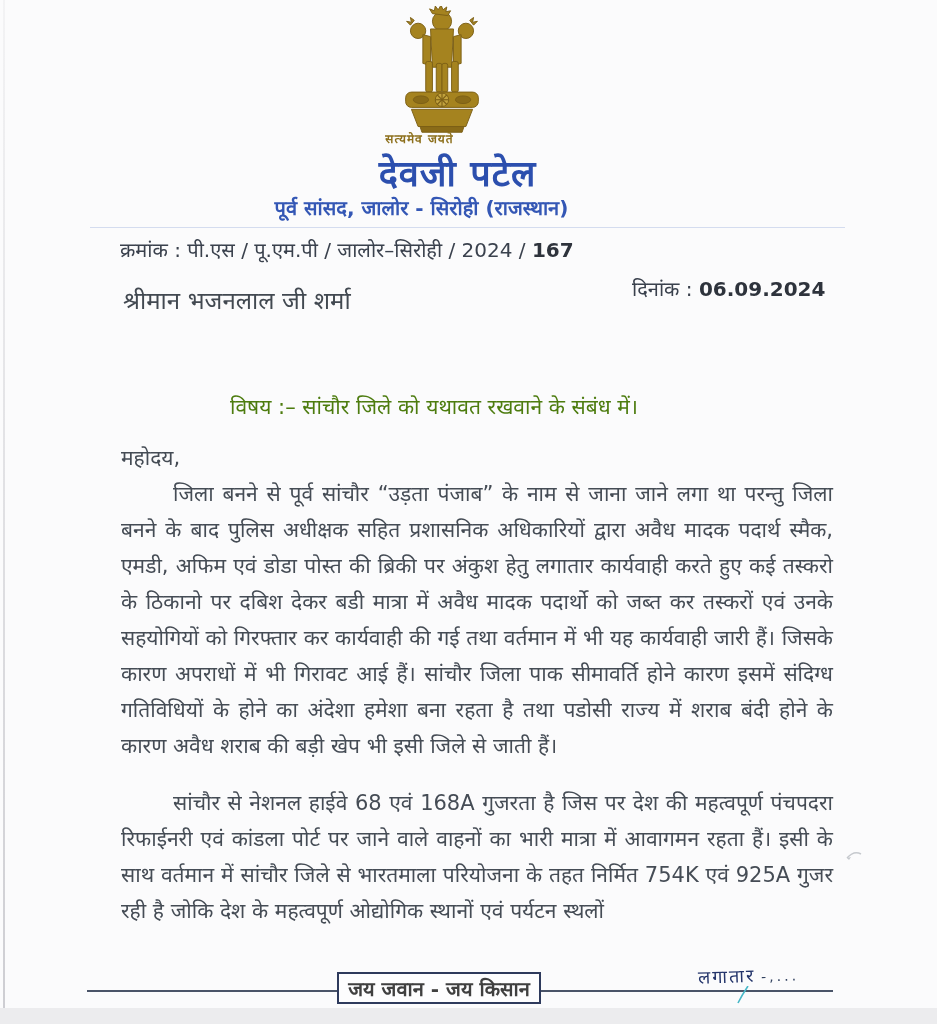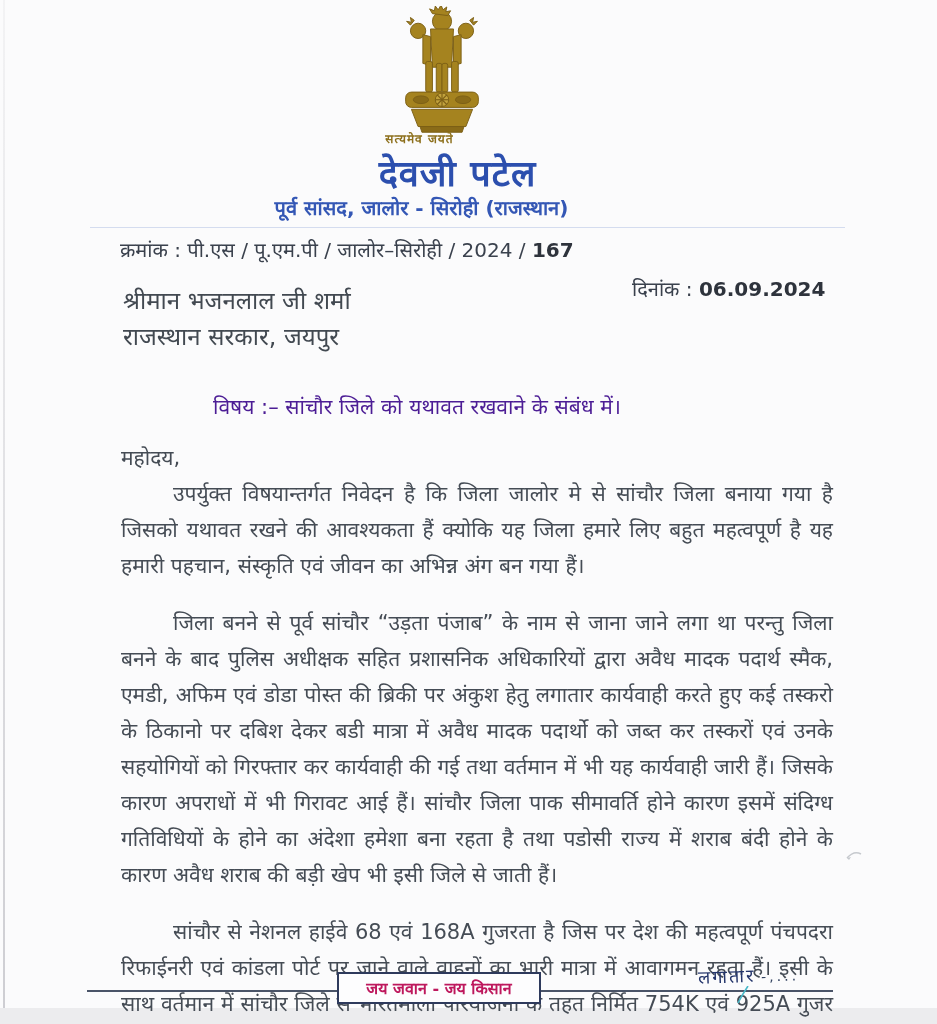--- a/index.html
+++ b/index.html
@@ -25,32 +25,32 @@
     font-size:20px;font-weight:600;color:#3457b5;}
   
   .meta-row{position:absolute;left:120px;right:100px;top:228px;font-size:20px;color:#3a414d;}
   .meta-ref{position:absolute;left:0;top:8px;white-space:nowrap;}
   .meta-date{position:absolute;left:512px;top:0;white-space:nowrap;margin-top:47px;}
   .meta-strong{font-weight:700;color:#2e333c;}
   
   .addressee{position:absolute;left:123px;top:283px;font-size:24px;font-weight:500;
     color:#424951;line-height:36px;}
   
-  .subject{position:absolute;left:213px;top:392px;font-size:21px;font-weight:500;color:#4c1d95;}
+  .subject{position:absolute;left:230px;top:392px;font-size:21px;font-weight:500;color:#4d7c0f;}
   
   .body-block{position:absolute;left:121px;top:440px;width:712px;font-size:21px;
     line-height:36px;text-align:justify;color:#454c55;}
   .body-block .salutation{margin:0;}
   .body-block p{margin:0;text-indent:52px;}
   .body-block p + p{margin-top:21px;}
   
   .footer-rule{position:absolute;left:87px;top:990px;width:746px;height:2px;background:#4a5468;}
   .slogan-box{position:absolute;left:337px;top:972px;width:200px;height:28px;
     background:#fdfdfe;border:2px solid #2e3a5c;display:flex;align-items:center;justify-content:center;}
-  .slogan-text{font-size:16px;font-weight:bold;color:#be185d;white-space:nowrap;}
+  .slogan-text{font-size:20px;font-weight:bold;color:#404040;white-space:nowrap;}
   .signature{position:absolute;left:698px;top:963px;transform:rotate(-2deg);
     font-size:18px;color:#24356b;white-space:nowrap;}
   .signature .sig-word{font-weight:500;letter-spacing:2px;}
   .signature .sig-marks{font-size:14px;letter-spacing:3px;color:#31415f;}
   .sig-flourish{position:absolute;left:736px;top:986px;width:18px;height:18px;}
   .pen-mark{position:absolute;left:845px;top:848px;width:18px;height:14px;opacity:.55;}
 </style>
 </head>
 <body>
 
@@ -105,28 +105,26 @@
     <div class="meta-ref">
       <span>क्रमांक : </span><span>पी.एस / पू.एम.पी / जालोर–सिरोही / 2024 / </span><span class="meta-strong">167</span>
     </div>
     <div class="meta-date">
       <span>दिनांक : </span><span class="meta-strong">06.09.2024</span>
     </div>
   </div>
 
   <div class="addressee">
     <div>श्रीमान भजनलाल जी शर्मा</div>
-    <div>राजस्थान सरकार, जयपुर</div>
   </div>
 
   <div class="subject">विषय :– सांचौर जिले को यथावत रखवाने के संबंध में।</div>
 
   <div class="body-block">
     <div class="salutation">महोदय,</div>
-    <p>उपर्युक्त विषयान्तर्गत निवेदन है कि जिला जालोर मे से सांचौर जिला बनाया गया है जिसको यथावत रखने की आवश्यकता हैं क्योकि यह जिला हमारे लिए बहुत महत्वपूर्ण है यह हमारी पहचान, संस्कृति एवं जीवन का अभिन्न अंग बन गया हैं।</p>
     <p>जिला बनने से पूर्व सांचौर “उड़ता पंजाब” के नाम से जाना जाने लगा था परन्तु जिला बनने के बाद पुलिस अधीक्षक सहित प्रशासनिक अधिकारियों द्वारा अवैध मादक पदार्थ स्मैक, एमडी, अफिम एवं डोडा पोस्त की ब्रिकी पर अंकुश हेतु लगातार कार्यवाही करते हुए कई तस्करो के ठिकानो पर दबिश देकर बडी मात्रा में अवैध मादक पदार्थो को जब्त कर तस्करों एवं उनके सहयोगियों को गिरफ्तार कर कार्यवाही की गई तथा वर्तमान में भी यह कार्यवाही जारी हैं। जिसके कारण अपराधों में भी गिरावट आई हैं। सांचौर जिला पाक सीमावर्ति होने कारण इसमें संदिग्ध गतिविधियों के होने का अंदेशा हमेशा बना रहता है तथा पडोसी राज्य में शराब बंदी होने के कारण अवैध शराब की बड़ी खेप भी इसी जिले से जाती हैं।</p>
     <p>सांचौर से नेशनल हाईवे 68 एवं 168A गुजरता है जिस पर देश की महत्वपूर्ण पंचपदरा रिफाईनरी एवं कांडला पोर्ट पर जाने वाले वाहनों का भारी मात्रा में आवागमन रहता हैं। इसी के साथ वर्तमान में सांचौर जिले से भारतमाला परियोजना के तहत निर्मित 754K एवं 925A गुजर रही है जोकि देश के महत्वपूर्ण ओद्योगिक स्थानों एवं पर्यटन स्थलों</p>
   </div>
 
   <svg class="pen-mark" viewBox="0 0 18 14">
     <path d="M2,10 Q9,2 16,6" fill="none" stroke="#9aa0a8" stroke-width="1.5"></path>
     <path d="M2,10 l4,-1 l-2,3 z" fill="#9aa0a8"></path>
   </svg>
 
   <div class="footer-rule"></div>

